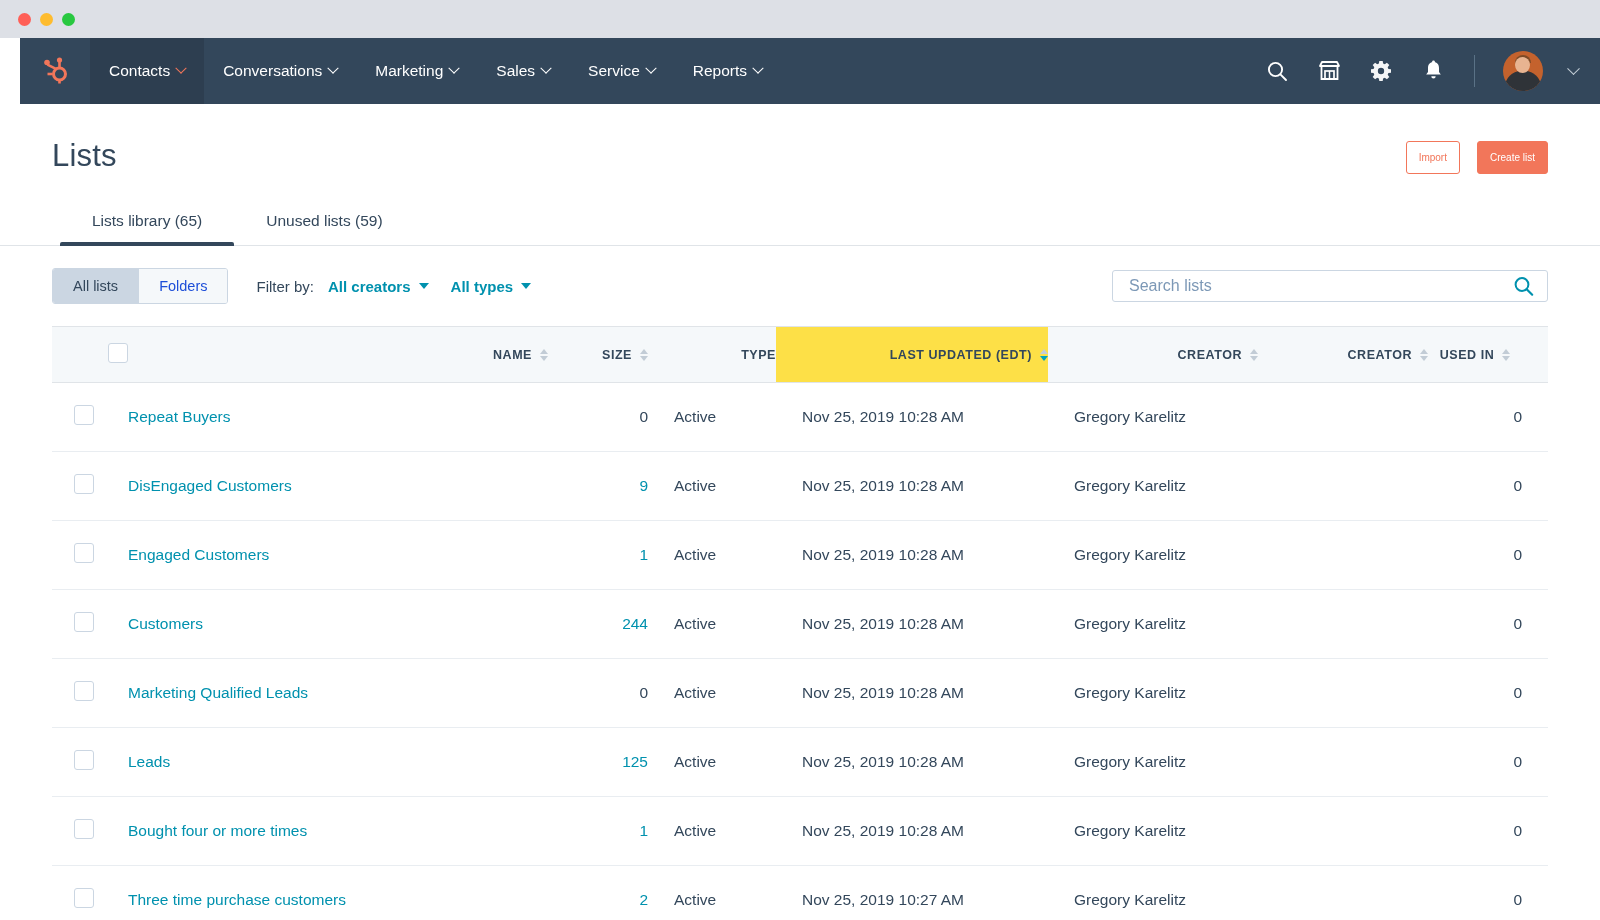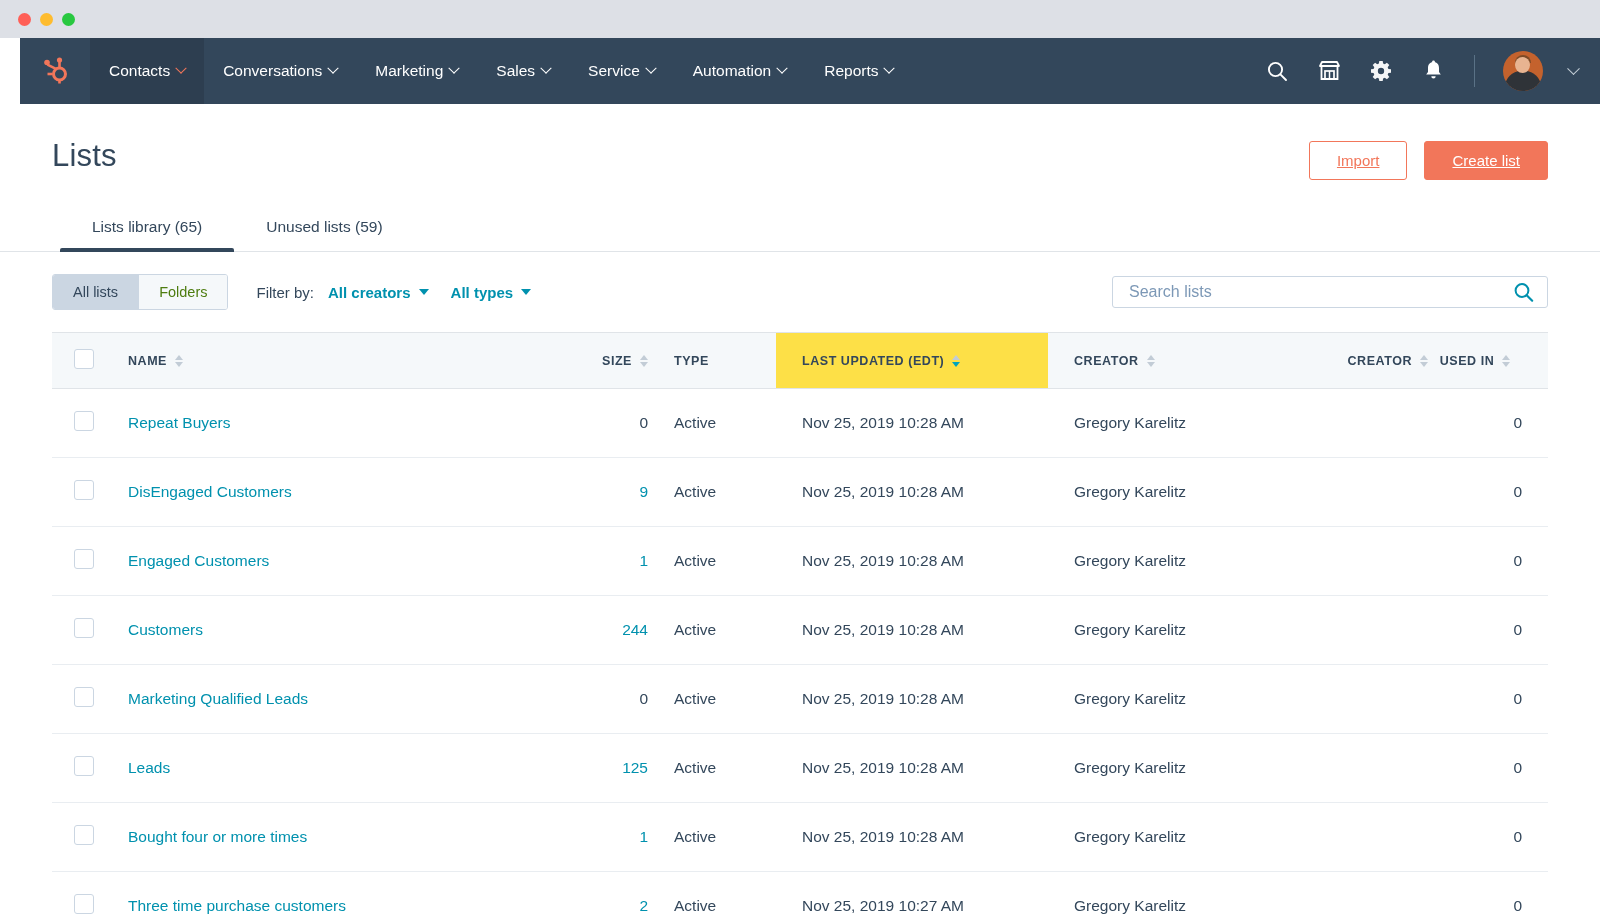--- a/index.html
+++ b/index.html
@@ -133,28 +133,27 @@
     color: #33475b;
     letter-spacing: 0.2px;
   }
   .header-actions {
     margin-left: auto;
     display: flex;
     gap: 17px;
     padding-top: 3px;
   }
   .btn {
-    font-size: 15px;
-    padding: 10px 27px;
+    font-size: 10px;
+    padding: 10px 12px;
     border-radius: 3px;
     cursor: pointer;
     border: 1px solid transparent;
     font-family: "Liberation Sans", sans-serif;
     white-space: nowrap;
-    text-decoration: underline;
   }
   .btn-outline {
     background: #fff;
     color: #f2765a;
     border-color: #f2765a;
   }
   .btn-primary {
     background: #f2765a;
     color: #fff;
     border-color: #f2765a;
@@ -192,21 +191,21 @@
     align-items: center;
   }
   .segmented {
     display: flex;
     border: 1px solid #cbd6e2;
     border-radius: 3px;
     overflow: hidden;
   }
   .seg {
     font-size: 14.5px;
-    color: #4d7c0f;
+    color: #1d4ed8;
     padding: 9px 20px;
     background: #f5f8fa;
     cursor: pointer;
     white-space: nowrap;
   }
   .seg.selected {
     background: #cbd6e2;
     color: #33475b;
   }
   .seg + .seg { border-left: 1px solid #cbd6e2; }
@@ -267,21 +266,21 @@
     width: 100%;
     border-collapse: collapse;
     table-layout: fixed;
   }
   thead th {
     background: #f5f8fa;
     font-size: 12.5px;
     font-weight: bold;
     color: #33475b;
     letter-spacing: 0.55px;
-    text-align: left;
+    text-align: right;
     padding: 16px 0;
     border-bottom: 1px solid #e0e4e8;
     border-top: 1px solid #e0e4e8;
     white-space: nowrap;
   }
   thead th.sorted-col { background: #fde047; text-decoration: underline; }
 
   th.col-check { width: 76px; padding-left: 22px; }
   th.col-name  { width: 420px; }
   th.col-size  { width: 100px; text-align: right; }
@@ -387,24 +386,20 @@
     </div>
     <div class="nav-item">
       <span>Sales</span>
       <span class="nav-chevron"></span>
     </div>
     <div class="nav-item">
       <span>Service</span>
       <span class="nav-chevron"></span>
     </div>
     <div class="nav-item">
-      <span>Automation</span>
-      <span class="nav-chevron"></span>
-    </div>
-    <div class="nav-item">
       <span>Reports</span>
       <span class="nav-chevron"></span>
     </div>
   </div>
 
   <div class="nav-right">
     <div class="nav-icon">
       <svg width="22" height="22" viewBox="0 0 22 22">
         <circle cx="9.5" cy="9.5" r="6.6" fill="none" stroke="#fff" stroke-width="1.9"></circle>
         <line x1="14.4" y1="14.4" x2="20" y2="20" stroke="#fff" stroke-width="1.9" stroke-linecap="round"></line>

